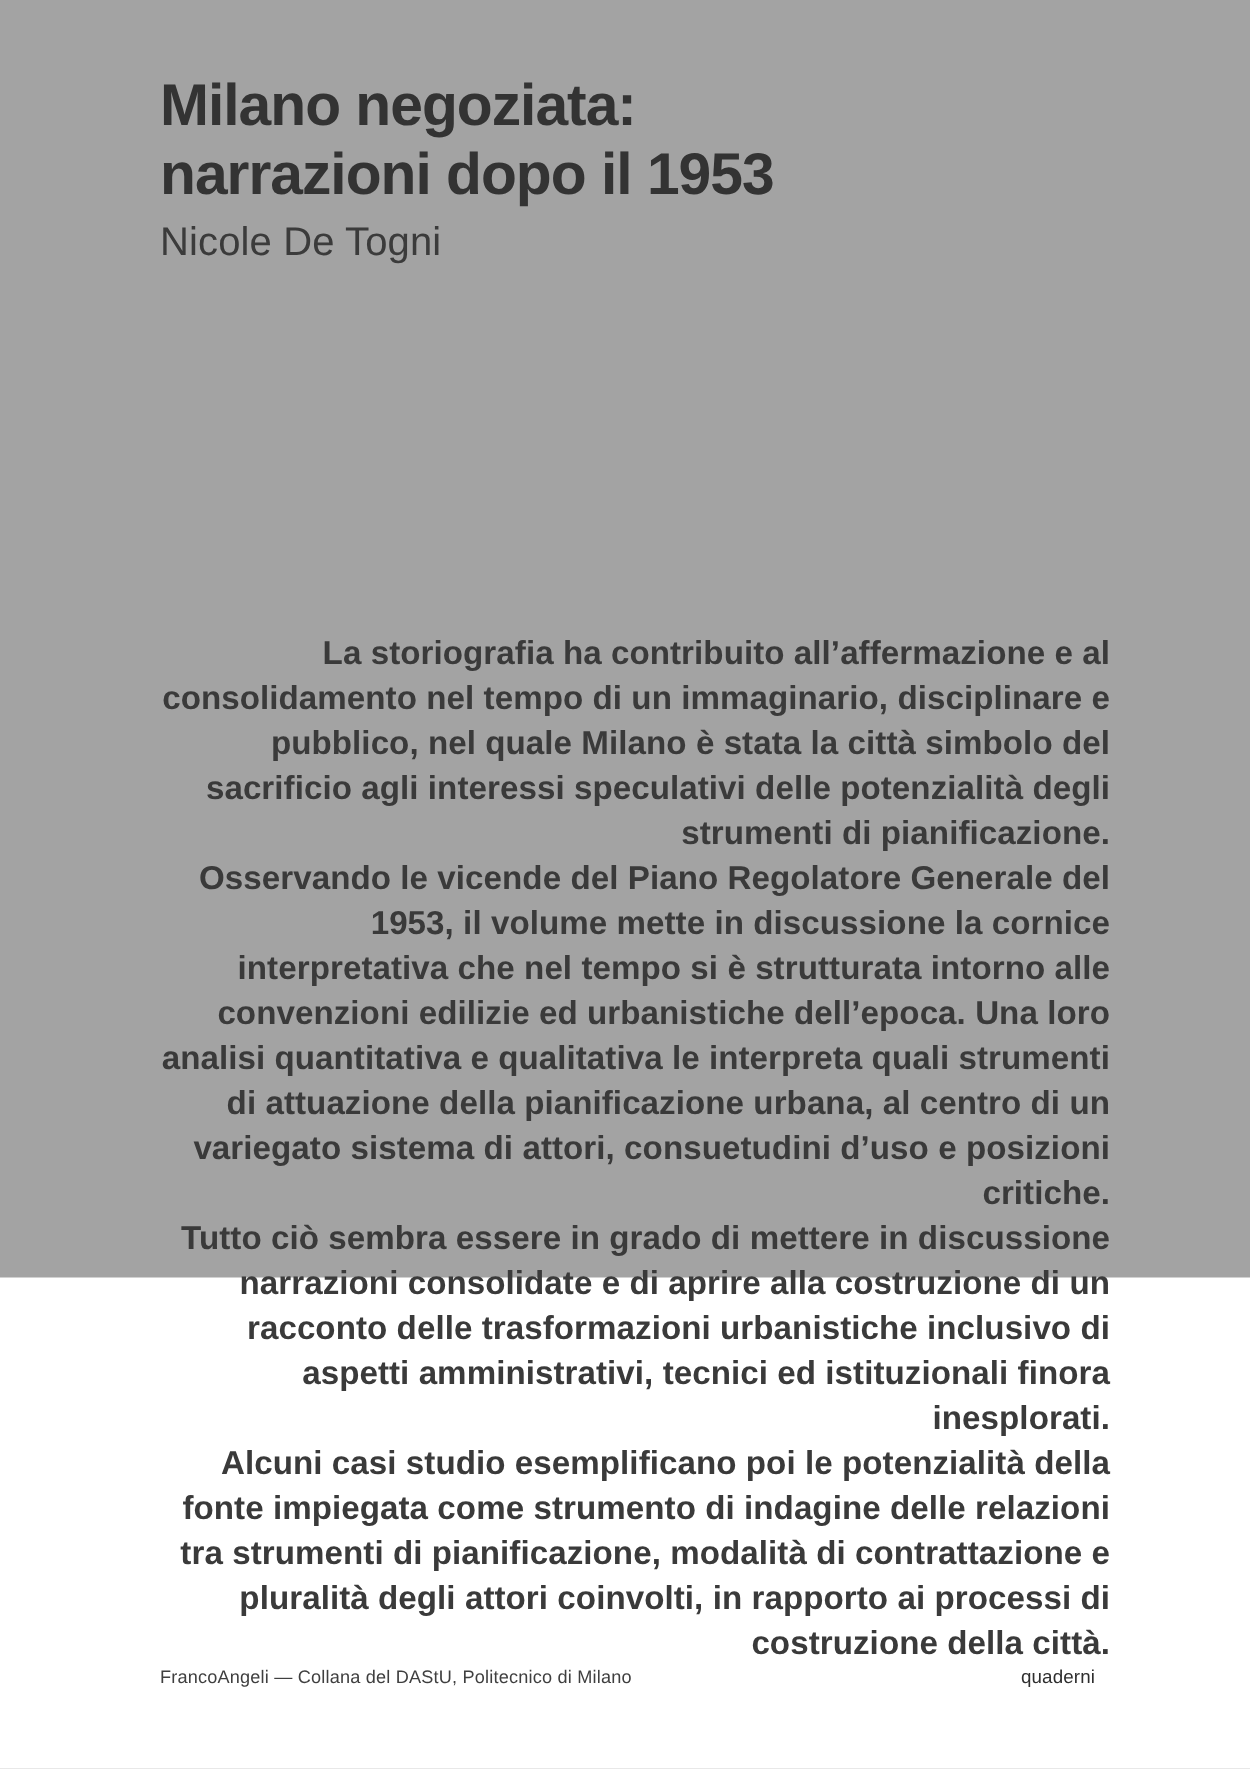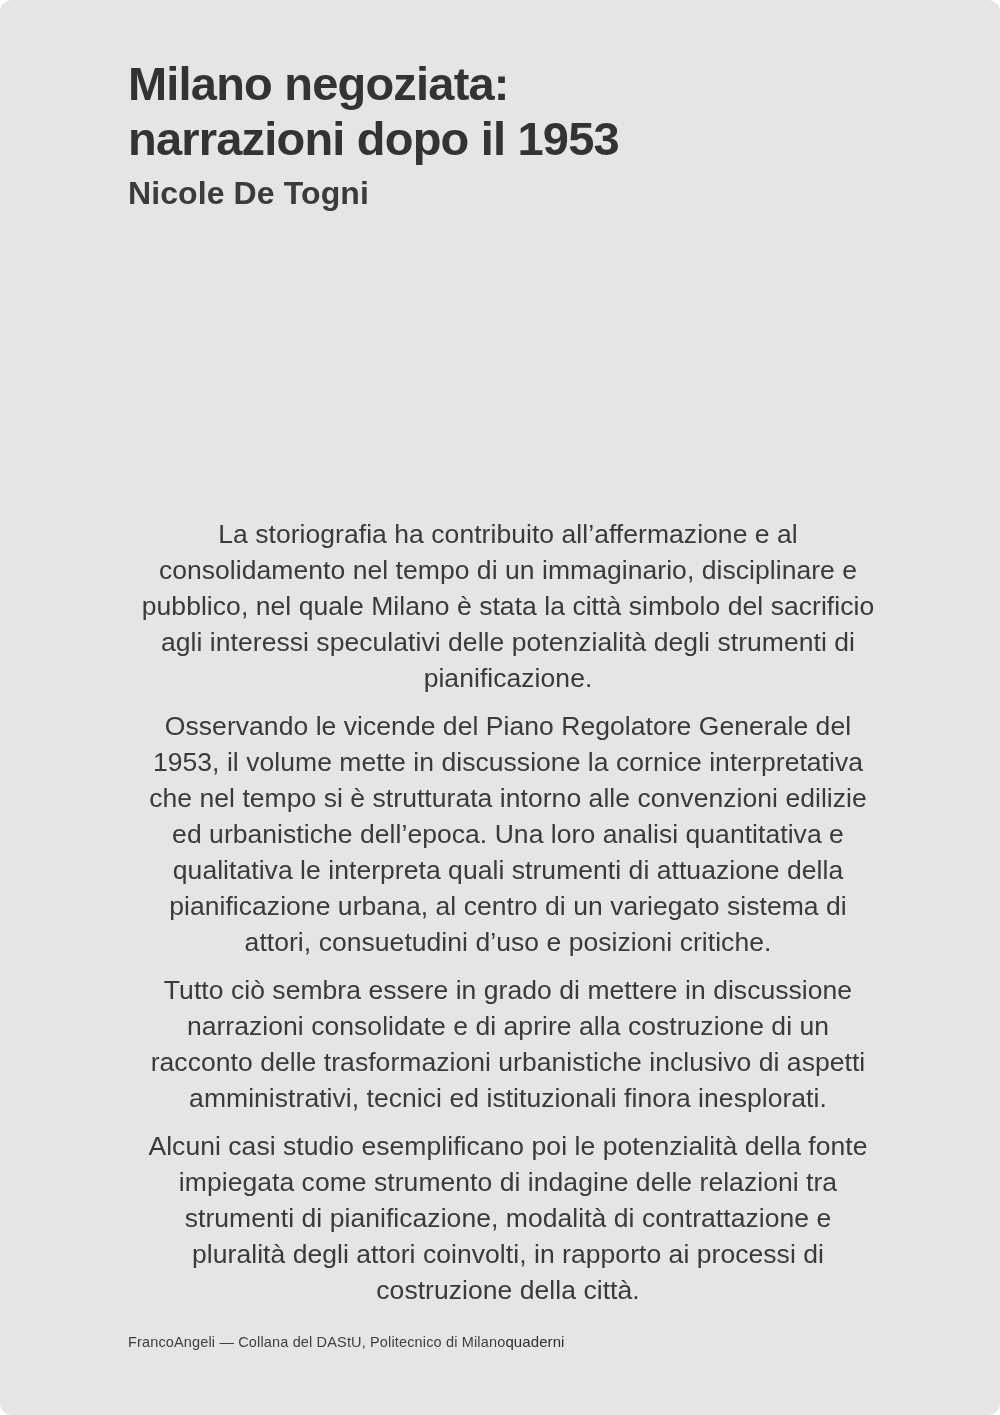--- a/index.html
+++ b/index.html
@@ -11,24 +11,23 @@
     height: 1415px;
     background: #ffffff;
     font-family: "Liberation Sans", sans-serif;
     -webkit-font-smoothing: antialiased;
     overflow: hidden;
   }
 
   .page {
     position: relative;
     width: 1000px;
-    height: 1415px;
-    background: #e5e5e5;
+    height: 1022px;
+    background: #a3a3a3;
     box-sizing: border-box;
-    border-radius: 12px;
   }
 
   
   .title-block {
     position: absolute;
     left: 128px;
     top: 56px;
     width: 770px;
   }
   .book-title {
@@ -36,51 +35,52 @@
     font-size: 47px;
     font-weight: 700;
     line-height: 1.18;
     letter-spacing: -0.8px;
     color: #333333;
     white-space: pre-line;
   }
   .author-name {
     margin: 6px 0 0 0;
     font-size: 32px;
-    font-weight: 700;
+    font-weight: 400;
     line-height: 1.25;
     letter-spacing: 0.1px;
     color: #3b3b3b;
   }
 
   
   .abstract {
     position: absolute;
     left: 128px;
     top: 504px;
     width: 760px;
   }
   .abstract p {
-    margin: 12px;
+    margin: 0;
     font-size: 26.5px;
-    font-weight: 400;
+    font-weight: 700;
     line-height: 36px;
     color: #3a3a3a;
     letter-spacing: 0.05px;
-    text-align: center;
+    text-align: right;
   }
 
   
   .footer {
     position: absolute;
     left: 128px;
     right: 124px;
     top: 1333px;
     display: flex;
     align-items: baseline;
+    justify-content: space-between;
   }
   .footer-left {
     font-size: 14.5px;
     font-weight: 400;
     color: #3f3f3f;
     letter-spacing: 0.15px;
   }
   .footer-right {
     font-size: 15px;
     font-weight: 400;

